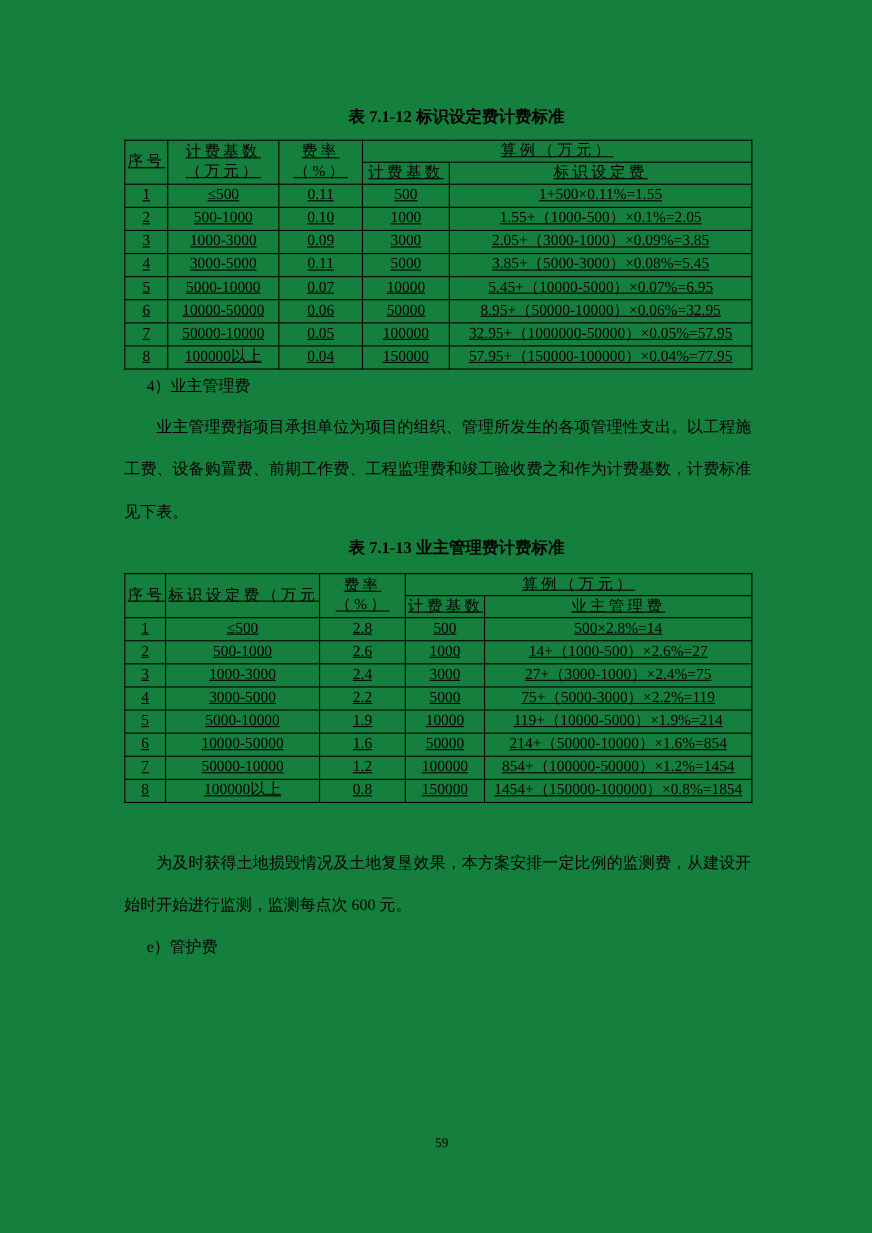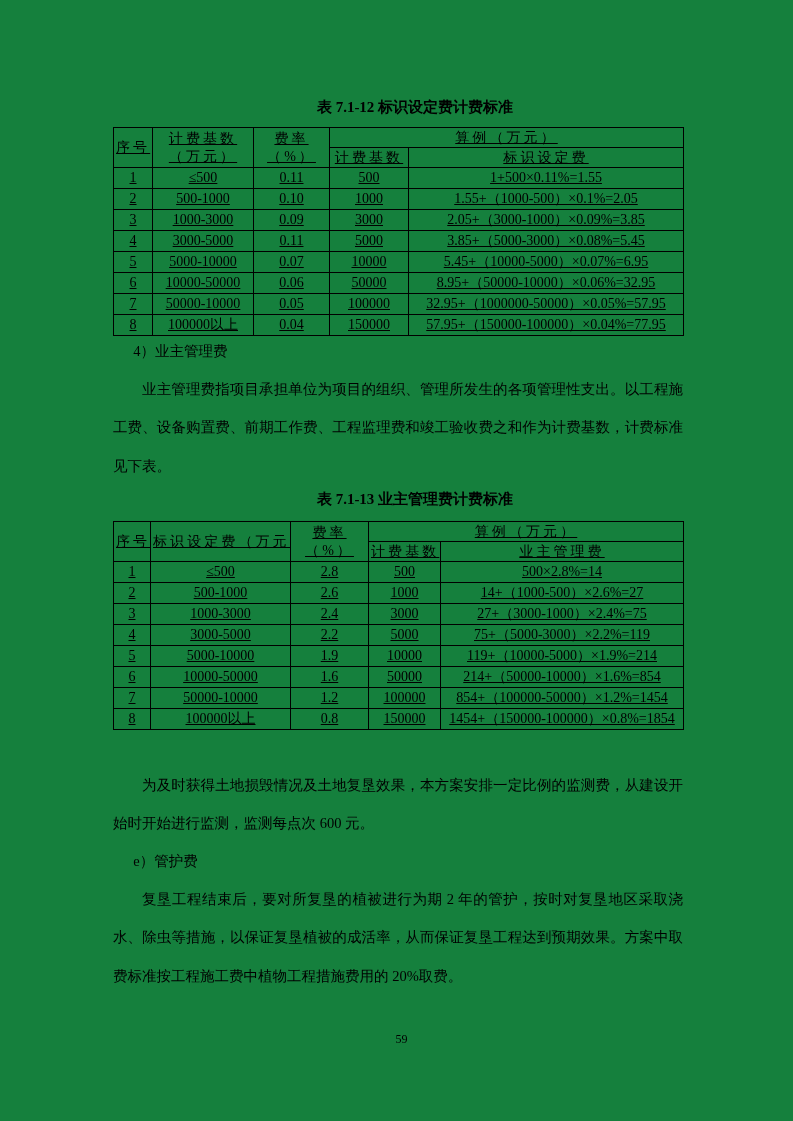--- a/index.html
+++ b/index.html
@@ -268,18 +268,17 @@
           <td>0.8</td>
           <td>150000</td>
           <td>1454+（150000-100000）×0.8%=1854</td>
         </tr>
       </tbody>
   </table>
 
   <div class="block body-text para secd-p">为及时获得土地损毁情况及土地复垦效果，本方案安排一定比例的监测费，从建设开始时开始进行监测，监测每点次 600 元。</div>
 
   <div class="block body-text heading-line sece-h">e）管护费</div>
-  <div class="block body-text para sece-p">复垦工程结束后，要对所复垦的植被进行为期 2 年的管护，按时对复垦地区采取浇水、除虫等措施，以保证复垦植被的成活率，从而保证复垦工程达到预期效果。方案中取费标准按工程施工费中植物工程措施费用的 20%取费。</div>
 
 
   <div class="page-number">59</div>
 
 </div>
 
 </body></html>

